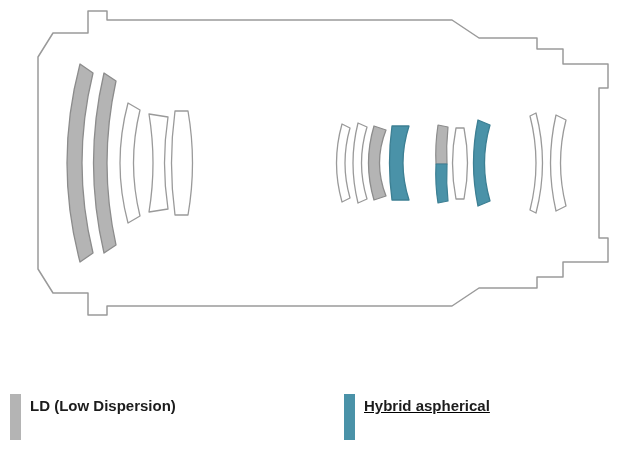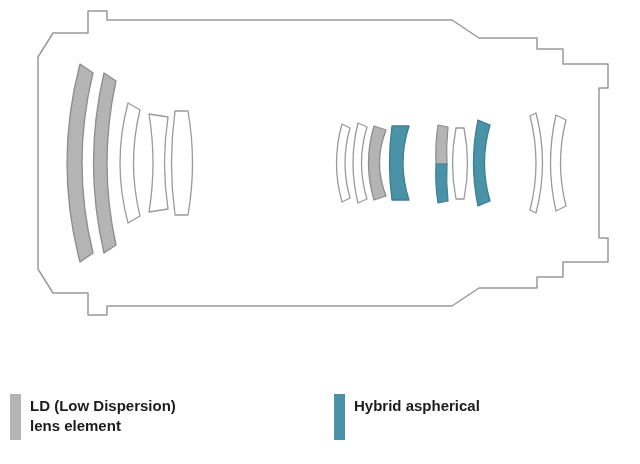--- a/index.html
+++ b/index.html
@@ -34,21 +34,21 @@
     height: 60px;
   }
   .legend-item {
     position: absolute;
     top: 0;
     display: flex;
     align-items: flex-start;
     gap: 9px;
   }
   .legend-item.first  { left: 10px; }
-  .legend-item.second { left: 334px; }
+  .legend-item.second { left: 344px; text-decoration: underline; }
   .legend-swatch { display: block; flex: 0 0 auto; }
   .legend-text {
     font-size: 15px;
     font-weight: 700;
     color: #1c1c1c;
     line-height: 20px;
     padding-top: 2px;
     white-space: nowrap;
   }
 </style>
@@ -86,21 +86,20 @@
   </svg>
 
   <div class="legend">
 
     <div class="legend-item first">
       <svg class="legend-swatch" width="11" height="46">
         <rect x="0" y="0" width="11" height="46" fill="#b4b4b4"></rect>
       </svg>
       <div class="legend-text">
         <div>LD (Low Dispersion)</div>
-        <div>lens element</div>
       </div>
     </div>
 
     <div class="legend-item second">
       <svg class="legend-swatch" width="11" height="46">
         <rect x="0" y="0" width="11" height="46" fill="#4a92a8"></rect>
       </svg>
       <div class="legend-text">
         <div>Hybrid aspherical</div>
       </div>

